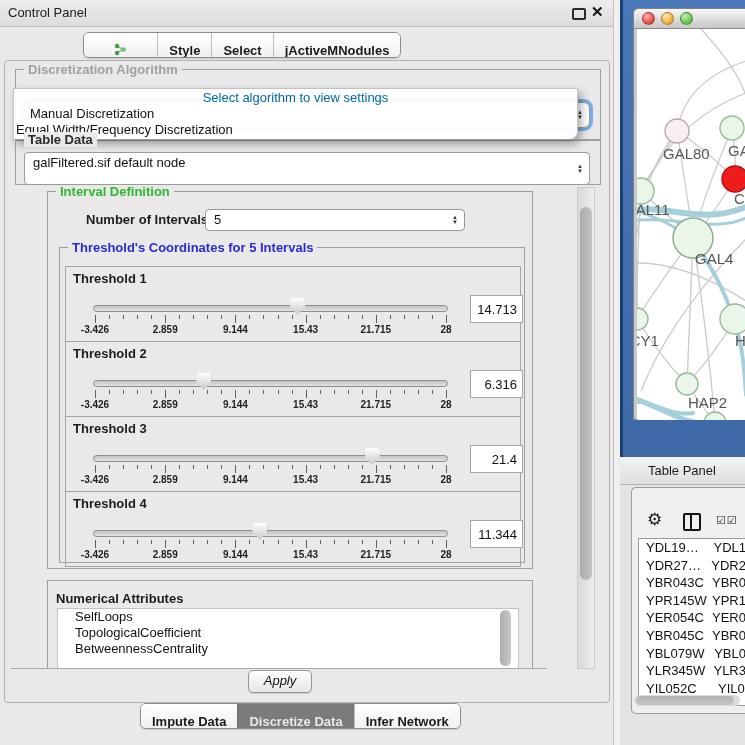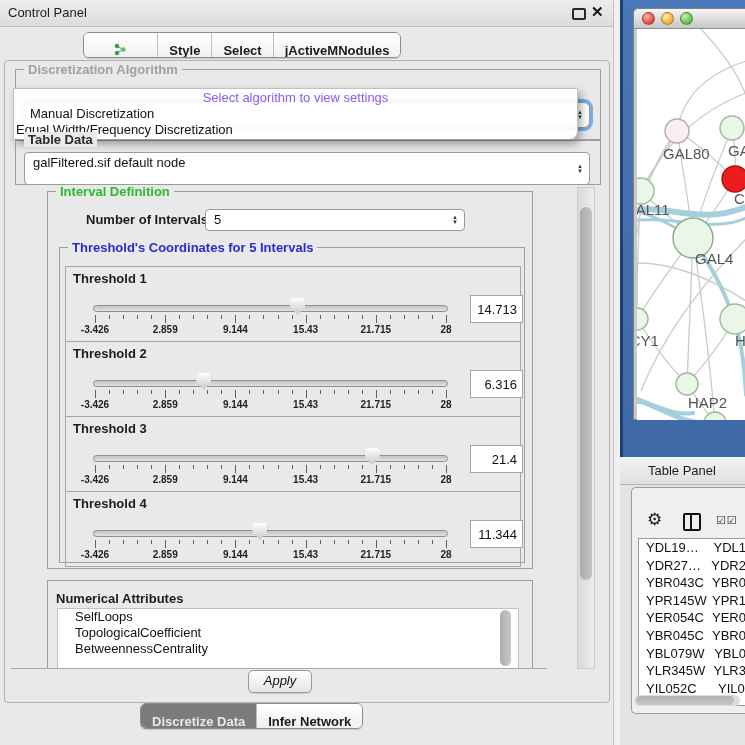--- a/index.html
+++ b/index.html
@@ -21,21 +21,21 @@
   .group{position:absolute;border:1px solid #9e9e9e;}
   .legend{position:absolute;top:-8px;left:8px;background:#e9e9e9;padding:0 4px;font-size:13px;font-weight:bold;color:#2b2b2b;white-space:nowrap;}
   .legend.faded{color:#a0a0a0;}
   .legend.green{color:#2eb82e;}
   .legend.blue{color:#2a2ad2;}
   .combo{position:absolute;background:#fff;border:1px solid #9a9a9a;border-radius:4px;font-size:13px;color:#111;line-height:20px;padding-left:8px;box-sizing:border-box;}
   .stepper{position:absolute;right:6px;top:0;bottom:0;display:flex;flex-direction:column;justify-content:center;align-items:center;line-height:5px;font-size:6px;color:#333;}
   .combo.focusring{box-shadow:0 0 0 3px rgba(98,165,231,.85);}
   
   .popup{position:absolute;left:8px;top:27px;width:563px;height:50px;background:rgba(255,255,255,.94);border:1px solid #c2c2c2;border-radius:0 0 9px 0;box-shadow:3px 4px 9px rgba(0,0,0,.35);}
-  .popup-hint{height:16px;padding-top:1px;text-align:center;font-size:13px;color:#8b5cf6;}
+  .popup-hint{height:16px;padding-top:1px;text-align:center;font-size:13px;color:#0369a1;}
   .popup-opt{height:16px;font-size:13px;color:#111;padding-left:2px;white-space:nowrap;}
   .popup-opt.bold{font-weight:normal;padding-left:16px;}
   
   .viewport{position:absolute;left:6px;top:125px;width:536px;height:482px;overflow:hidden;border-bottom:1px solid #a8a8a8;}
   .vscroll{position:absolute;left:572px;top:126px;width:18px;height:482px;background:linear-gradient(90deg,#d9d9d9,#ededed);border:1px solid #cccccc;box-sizing:border-box;}
   .vscroll-thumb{position:absolute;left:2px;top:19px;width:12px;height:373px;border-radius:7px;background:linear-gradient(90deg,#ababab,#c4c4c4);}
   .bold-label{position:absolute;font-size:13px;font-weight:bold;color:#1c1c1c;white-space:nowrap;}
   
   .thr-panel{position:absolute;left:5px;width:454px;height:74px;border:1px solid #a5a5a5;}
   .thr-label{position:absolute;left:7px;top:4px;font-size:13px;font-weight:bold;color:#1c1c1c;}
@@ -327,20 +327,23 @@
     </div>
 
     <div class="vscroll">
       <div class="vscroll-thumb"></div>
     </div>
 
     <div class="apply-btn">Apply</div>
   </div>
 
   <div class="seg" id="bottom-tabs" style="left:140px;top:703px;">
+      <div class="seg-tab">
+        <span>Impute Data</span>
+      </div>
       <div class="seg-tab sel">
         <span>Discretize Data</span>
       </div>
       <div class="seg-tab">
         <span>Infer Network</span>
       </div>
     </div>
 </div>
 
 <div class="net-blue"></div>

